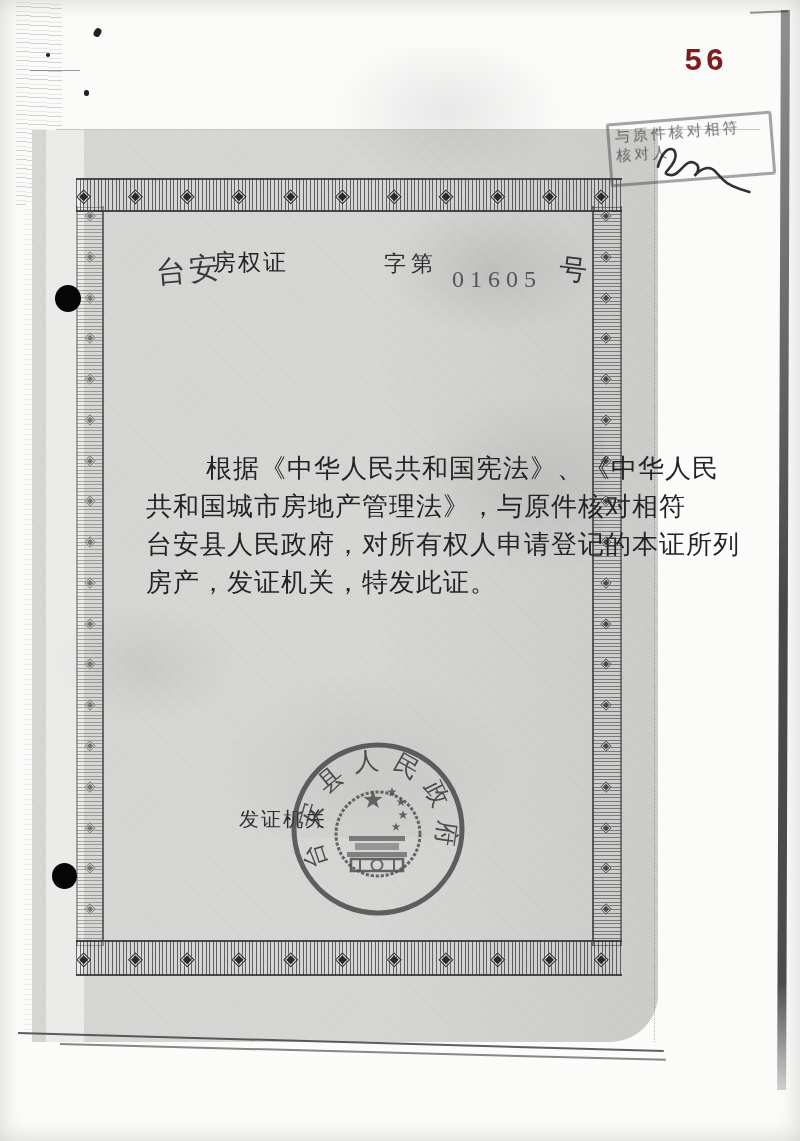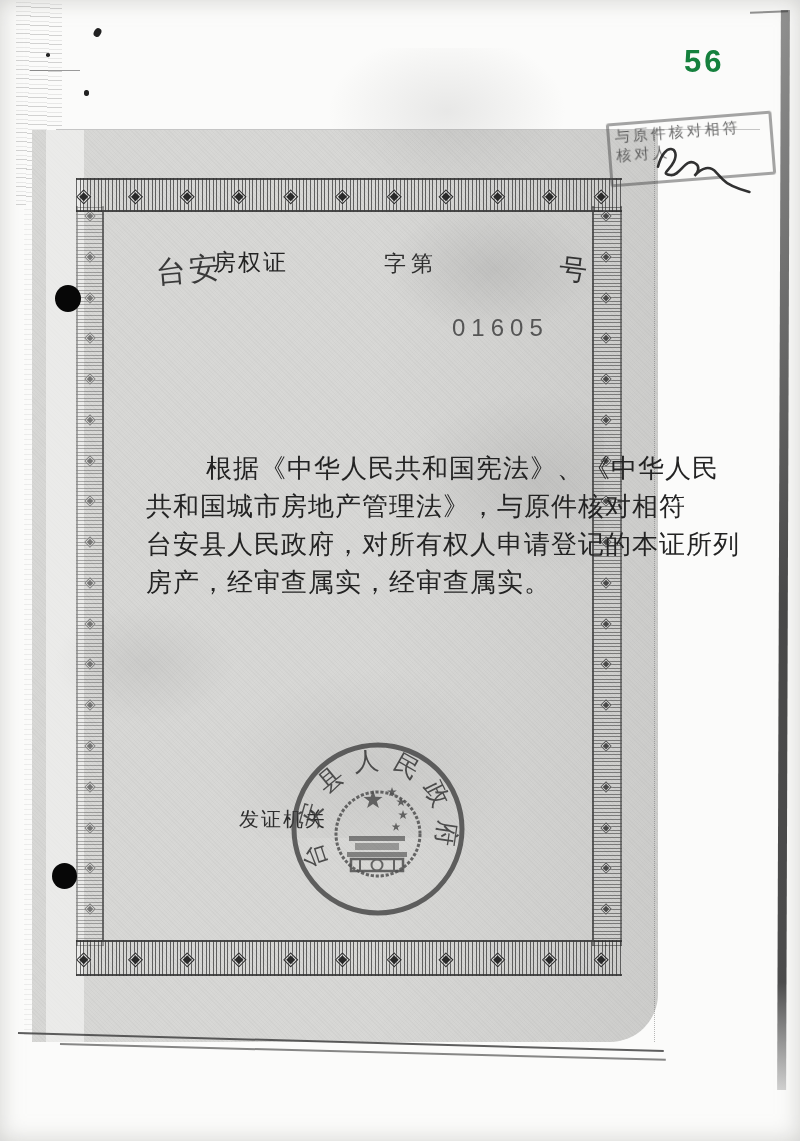--- a/index.html
+++ b/index.html
@@ -49,33 +49,33 @@
   .ornament-fill{white-space:nowrap;font-size:20px;letter-spacing:15px;color:rgba(25,25,25,.92);
     font-family:"DejaVu Sans",sans-serif;display:block;text-shadow:0 0 2px rgba(255,255,255,.8);}
   .band.v .ornament-fill{writing-mode:vertical-rl;font-size:15px;letter-spacing:9px;margin-left:3px;}
   .inner-line{position:absolute;top:32px;left:26px;right:28px;bottom:34px;
     border:2px solid rgba(70,70,70,.6);}
   
   .t-region{left:156px;top:250px;font-size:30px;color:#3a3a3a;transform:rotate(-5deg);letter-spacing:3px;}
   .t-doctype{left:213px;top:247px;font-size:23px;color:#232323;letter-spacing:2px;}
   .t-zidi{left:384px;top:249px;font-size:22px;color:#2e2e2e;letter-spacing:5px;}
   .t-number{left:452px;top:266px;font-size:24px;color:#555;letter-spacing:6px;
-    font-family:Liberation Sans, sans-serif;margin-top:48px;}
+    font-family:Liberation Serif, serif;}
   .t-hao{left:559px;top:251px;font-size:28px;color:#333;transform:rotate(7deg);}
   
   .body-text{left:146px;top:450px;width:452px;}
   .body-line{white-space:nowrap;height:38px;line-height:38px;font-size:26px;
     letter-spacing:1px;color:#232323;}
   .body-line.first{text-indent:60px;}
   
   .issuer-label{left:239px;top:806px;font-size:20px;color:#2d2d2d;letter-spacing:2px;}
   .seal{left:289px;top:740px;width:178px;height:178px;opacity:.88;}
   
-  .page-number{left:684px;top:44px;font-size:31px;font-weight:bold;color:#15803d;
-    font-family:Liberation Sans, sans-serif;letter-spacing:3px;}
+  .page-number{left:684px;top:44px;font-size:31px;font-weight:bold;color:#7f1d1d;
+    font-family:Liberation Mono, monospace;letter-spacing:3px;}
   .stamp{left:608px;top:117px;width:150px;height:54px;transform:rotate(-4.5deg);
     border:3px solid rgba(75,75,75,.5);border-radius:3px;padding:2px 5px;
     font-size:15px;line-height:19px;color:rgba(60,60,60,.78);letter-spacing:3px;
     filter:blur(.4px);}
   .signature{left:640px;top:126px;width:140px;height:80px;transform:rotate(-3deg);}
   .punch-hole{background:#070707;border-radius:50%;}
   .hole1{left:55px;top:285px;width:26px;height:27px;}
   .hole2{left:52px;top:863px;width:25px;height:26px;}
   .right-bar{left:779px;top:10px;width:9px;height:1080px;transform:rotate(.2deg);
     background:linear-gradient(180deg, rgba(40,40,40,.5), rgba(28,28,28,.8) 55%, rgba(45,45,45,.85) 90%, rgba(130,130,130,.35));}
@@ -135,21 +135,21 @@
   <div class="abs t-region">台安</div>
   <div class="abs t-doctype">房权证</div>
   <div class="abs t-zidi">字第</div>
   <div class="abs t-number">01605</div>
   <div class="abs t-hao">号</div>
 
   <div class="abs body-text">
     <div class="body-line first">根据《中华人民共和国宪法》、《中华人民</div>
     <div class="body-line">共和国城市房地产管理法》，与原件核对相符</div>
     <div class="body-line">台安县人民政府，对所有权人申请登记的本证所列</div>
-    <div class="body-line">房产，经审查属实，经审查属实。</div>
+    <div class="body-line">房产，发证机关，特发此证。</div>
   </div>
 
   <div class="abs issuer-label">发证机关</div>
   <svg class="abs seal" viewBox="0 0 178 178">
     <g stroke="#3e3e3e" fill="none">
       <circle cx="89" cy="89" r="84" stroke-width="5" opacity=".9"></circle>
       <circle cx="89" cy="94" r="42" stroke-width="3" stroke-dasharray="3.2 1.8" opacity=".85"></circle>
     </g>
     <path id="sealArc" d="M46.6,131.4 A60,60 0 1 1 131.4,131.4" fill="none"></path>
     <text font-size="25" fill="#3a3a3a" letter-spacing="11" font-family="Liberation Serif, DejaVu Serif, serif">

